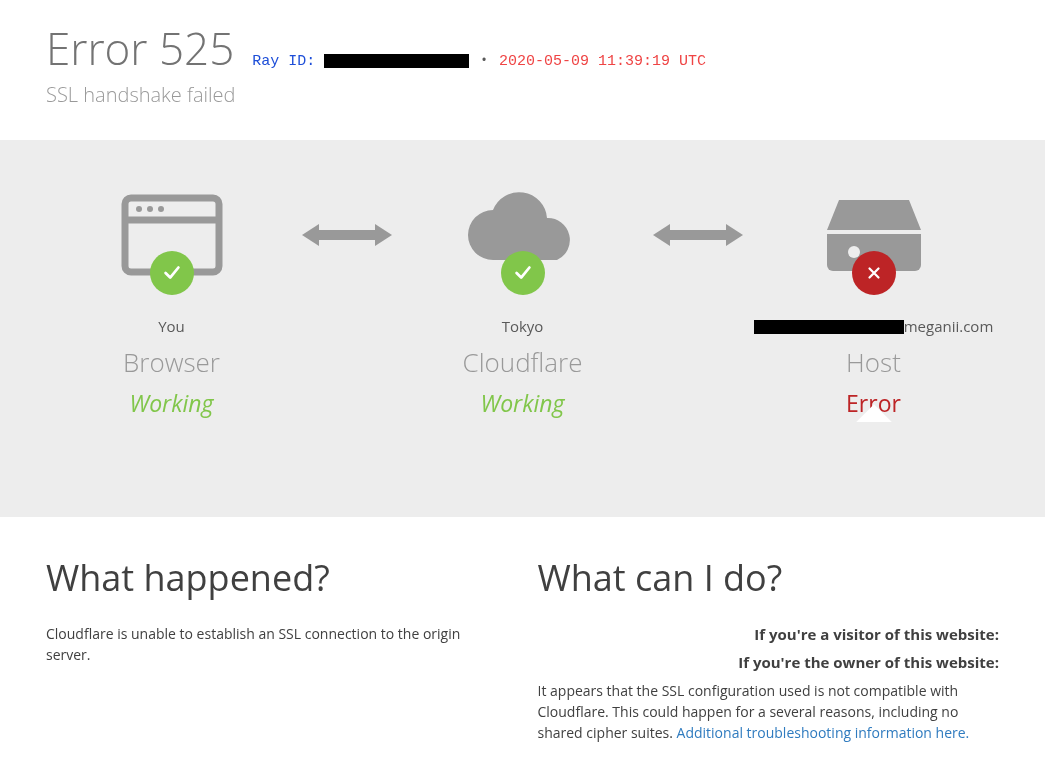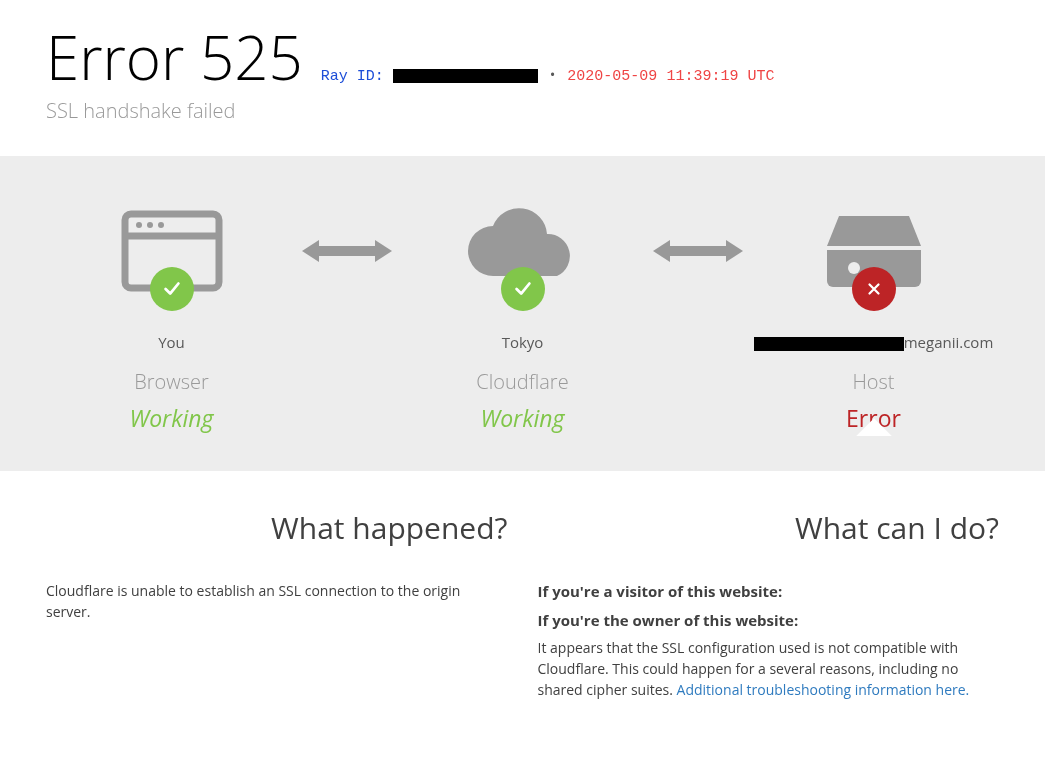--- a/index.html
+++ b/index.html
@@ -13,23 +13,23 @@
   .header {
     padding: 24px 46px 30px 46px;
   }
   .h1-line {
     display: flex;
     align-items: baseline;
     flex-wrap: wrap;
     gap: 8px;
   }
   .error-code {
-    font-size: 60px;
+    font-size: 44px;
     font-weight: 300;
-    color: #000000;
+    color: #737373;
     line-height: 1.1;
     margin-right: 10px;
   }
   .ray-label {
     font-family: monaco, "Courier New", monospace;
     font-size: 15px;
     color: #1d4ed8;
   }
   .ray-redact {
     display: inline-block;
@@ -46,21 +46,21 @@
   }
   .subtitle {
     font-size: 20px;
     font-weight: 300;
     color: #999;
     margin-top: 6px;
   }
 
   .status-band {
     background: #ededed;
-    padding: 50px 46px 36px 46px;
+    padding: 50px 46px 96px 46px;
     position: relative;
   }
   .status-row {
     display: flex;
     align-items: flex-start;
     justify-content: space-between;
   }
   .status-col {
     flex: 1 1 0;
     text-align: center;
@@ -98,24 +98,24 @@
     color: #595959;
   }
   .loc-label .host-redact {
     display: inline-block;
     width: 150px;
     height: 14px;
     background: #000;
     vertical-align: middle;
   }
   .desc-label {
-    font-size: 20px;
+    font-size: 26px;
     font-weight: 300;
     color: #999;
-    margin-top: 13px;
+    margin-top: 6px;
   }
   .status-label {
     font-size: 23px;
     font-weight: 400;
     margin-top: 4px;
   }
   .status-working { color: #81c64a; font-style: italic; }
   .status-error { color: #bd2426; }
 
   .notch {
@@ -136,32 +136,32 @@
     top: 8px;
   }
 
   .body-section {
     display: flex;
     padding: 34px 46px 20px 46px;
     gap: 30px;
   }
   .col-left, .col-right { flex: 1 1 0; }
   .body-h2 {
-    font-size: 30px;
+    font-size: 36px;
     font-weight: 400;
     color: #404040;
-    margin-bottom: 30px;
-    text-align: right;
+    margin-bottom: 18px;
   }
   .body-h3 {
     font-size: 15px;
     font-weight: 700;
     color: #404040;
     margin-bottom: 6px;
     margin-top: 6px;
+    text-align: right;
   }
   .body-p {
     font-size: 14px;
     color: #404040;
     margin-bottom: 18px;
   }
   .link { color: #2f7bbf; text-decoration: none; cursor: pointer; }
 </style>
 </head>
 <body>

